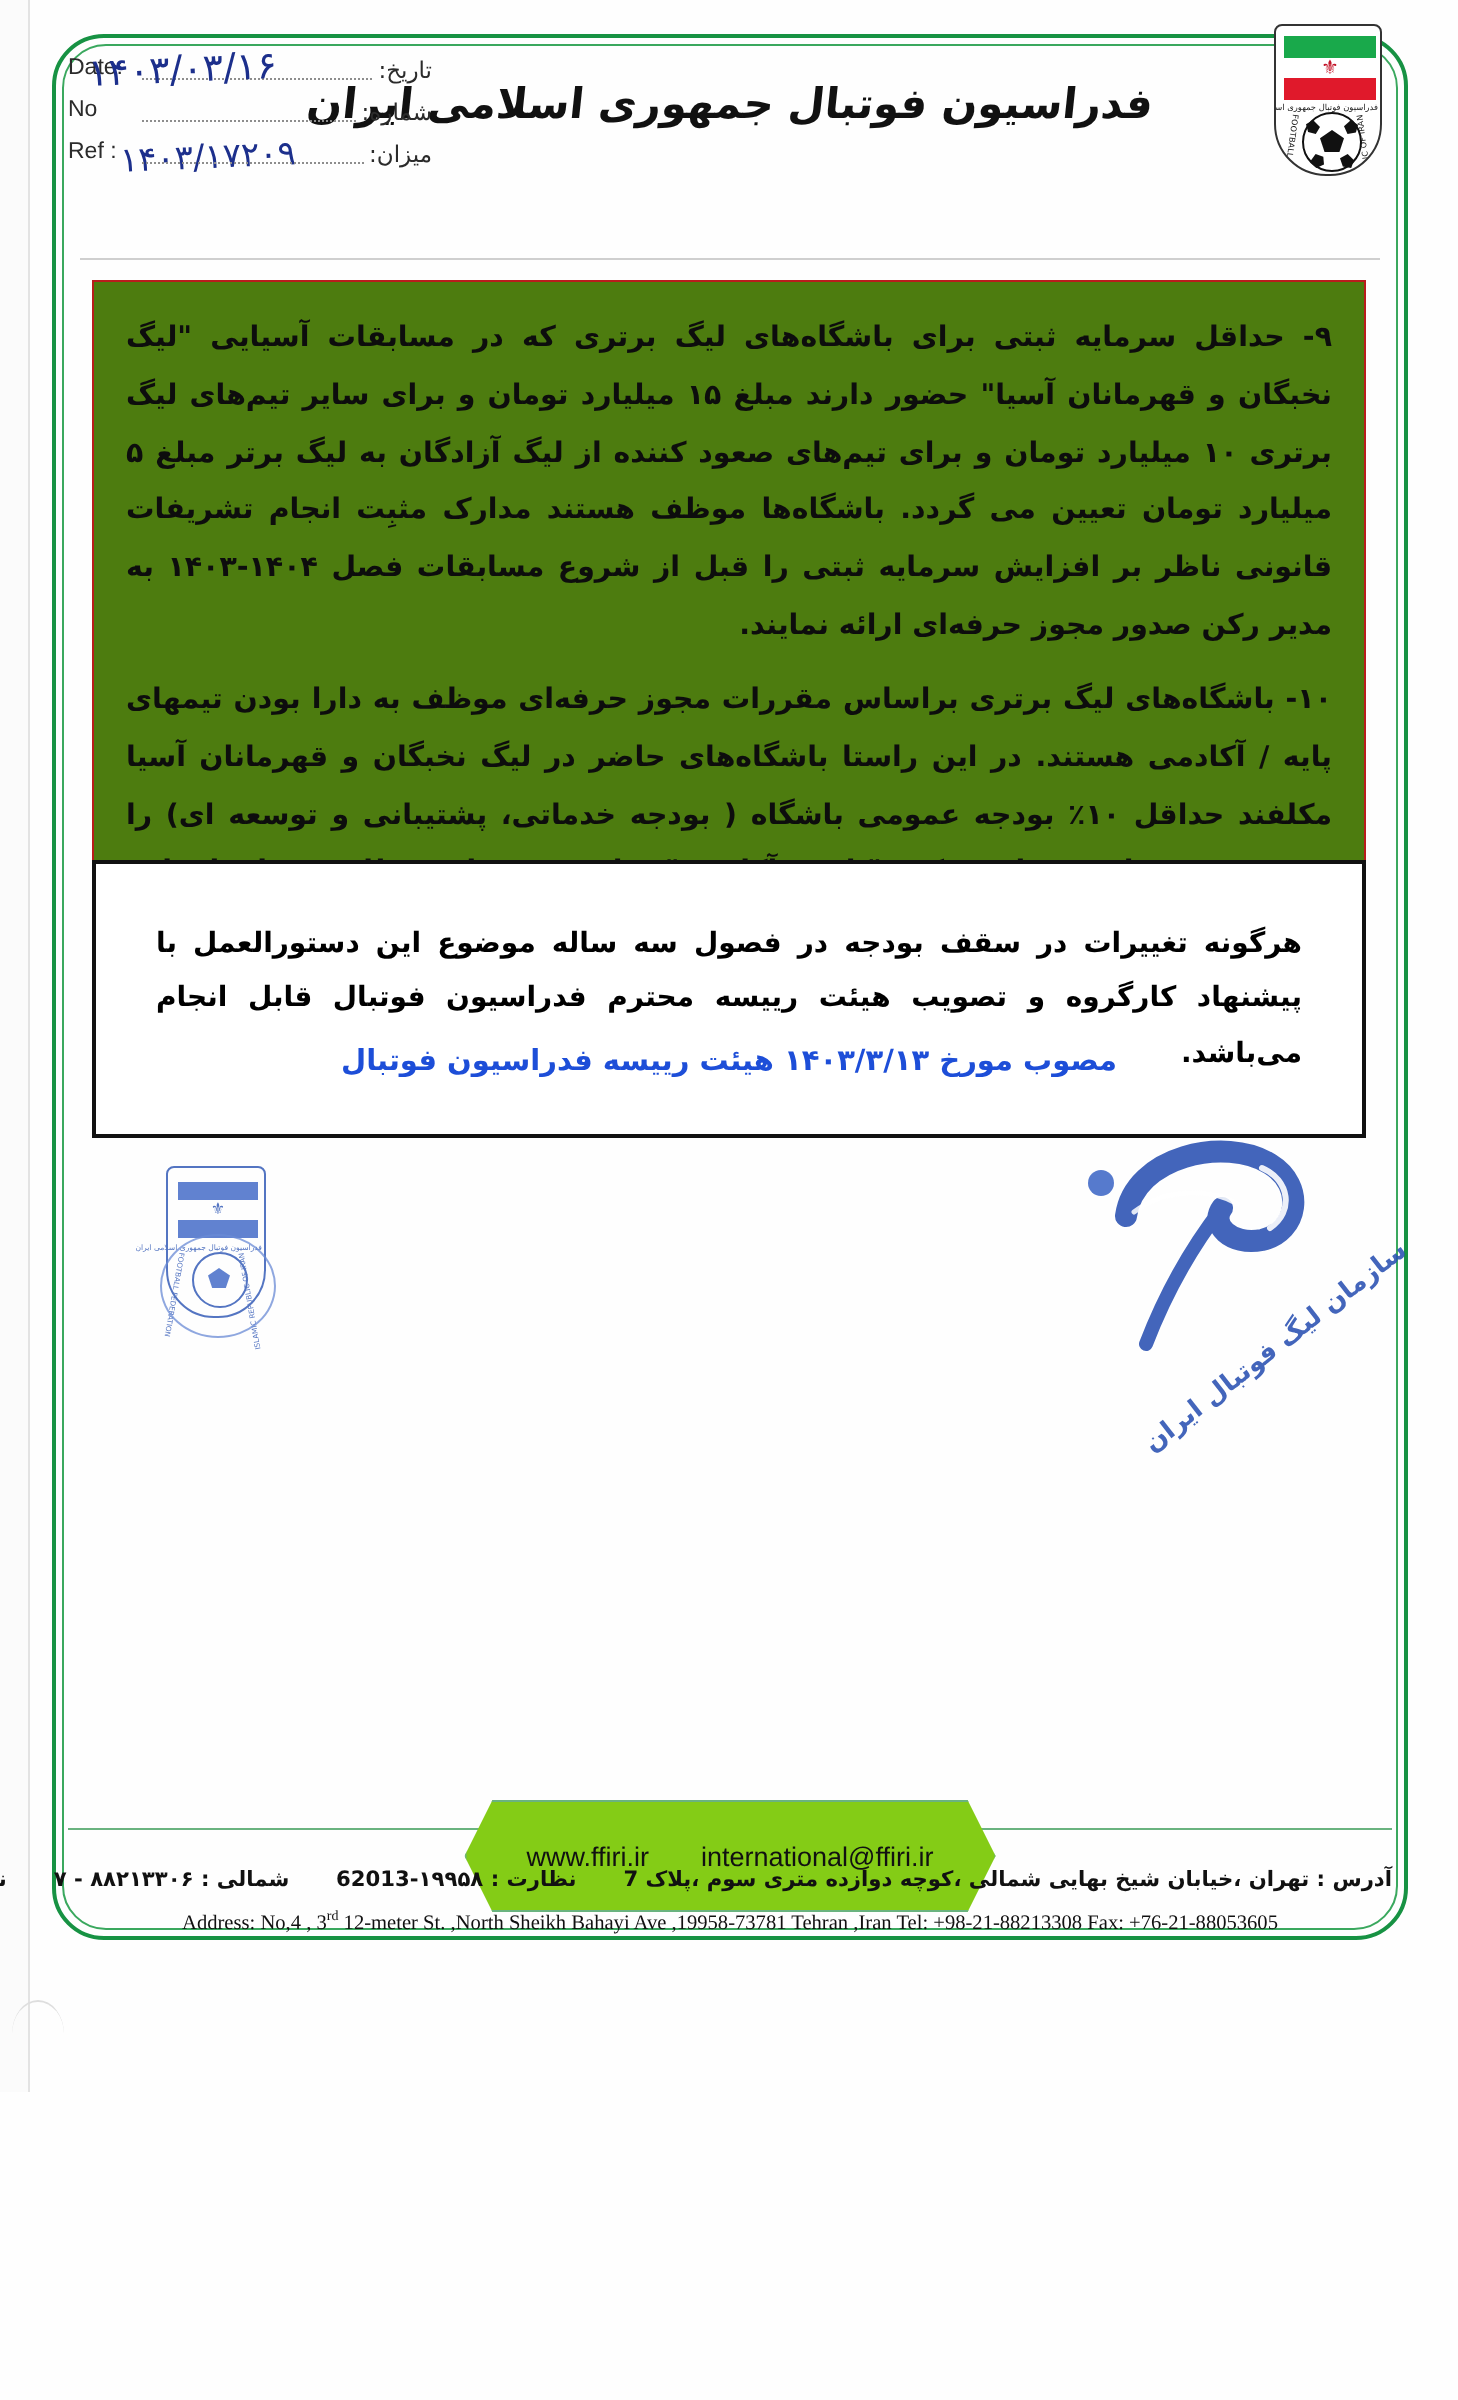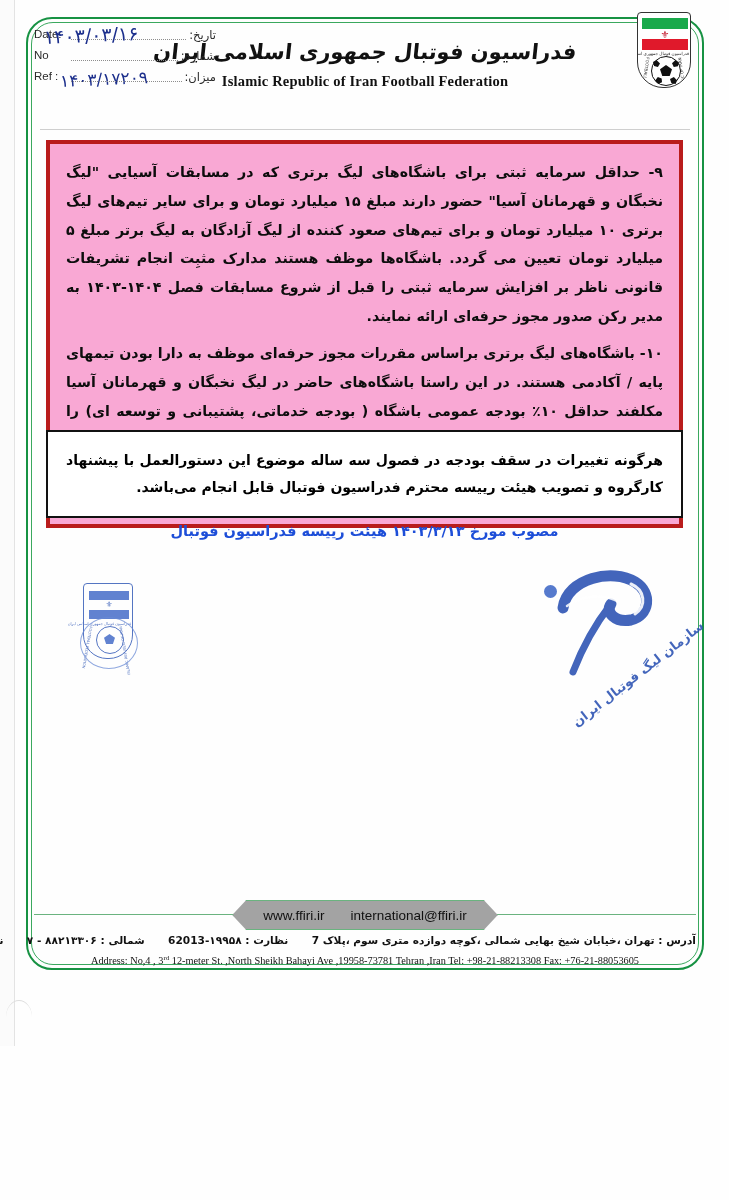--- a/index.html
+++ b/index.html
@@ -185,24 +185,24 @@
     writing-mode: vertical-rl; white-space:nowrap;
   }
   .emblem .en-arc-l { left:4px;  transform: rotate(8deg); }
   .emblem .en-arc-r { right:4px; transform: rotate(-8deg) scale(-1,-1); }
 
   
   .bodybox {
     position: absolute;
     left: 46px; top: 140px;
     width: 637px;
-    border: 4px solid #b91c1c;
+    border: 1px solid #b91c1c;
     box-sizing: border-box;
     padding: 14px 16px 12px 16px;
-    background: #f9a8d4;
+    background: #4d7c0f;
   }
   .clause {
     direction: rtl;
     text-align: justify;
     font-family: "DejaVu Sans", sans-serif;
     font-size: 14.2px;
     line-height: 2.03;
     color: #0d0d0d;
     font-weight: 600;
     margin: 0 0 8px 0;
@@ -213,21 +213,21 @@
   .notebox {
     position: absolute;
     left: 46px; top: 430px;
     width: 637px;
     border: 2.4px solid #111;
     box-sizing: border-box;
     padding: 11px 14px 10px 14px;
     background: #fff;
   }
   .notebox p {
-    margin: 4px;
+    margin: 16px;
     direction: rtl;
     text-align: justify;
     font-family: "DejaVu Sans", sans-serif;
     font-size: 14px;
     font-weight: 700;
     line-height: 1.95;
     color: #000;
   }
 
   
@@ -314,25 +314,25 @@
     left: 0; right: 0; top: 14px;
     height: 1px;
     background: #6ab37f;
   }
   .fo-banner {
     position: absolute;
     left: 50%;
     transform: translateX(-50%);
     top: 0;
     height: 28px;
-    padding: 0 30px;
+    padding: 13px 30px;
     display: flex;
     align-items: center;
     gap: 26px;
-    background: #a3a3a3;
+    background: #84cc16;
     border: 1px solid #6ab37f;
     clip-path: polygon(14px 0, calc(100% - 14px) 0, 100% 50%, calc(100% - 14px) 100%, 14px 100%, 0 50%);
     direction: ltr;
   }
   .fo-banner span {
     font-family: "Liberation Sans", sans-serif;
     font-size: 13.5px;
     color: #111;
   }
   .fo-fa {
@@ -366,21 +366,20 @@
 
   <div class="scan-edge-left"></div>
   <div class="scan-curl"></div>
 
   <div class="frame-outer"></div>
   <div class="frame-inner"></div>
 
   <div class="letterhead">
     <div class="lh-titles">
       <div class="lh-fa">فدراسیون فوتبال جمهوری اسلامی ایران</div>
-      <div class="lh-en">Islamic Republic of Iran Football Federation</div>
     </div>
     <div class="lh-rule"></div>
   </div>
 
   <div class="emblem">
     <div class="shield">
       <div class="band-g"></div>
       <div class="band-w"></div>
       <div class="band-r"></div>
       <div class="emblem-mark">⚜</div>

